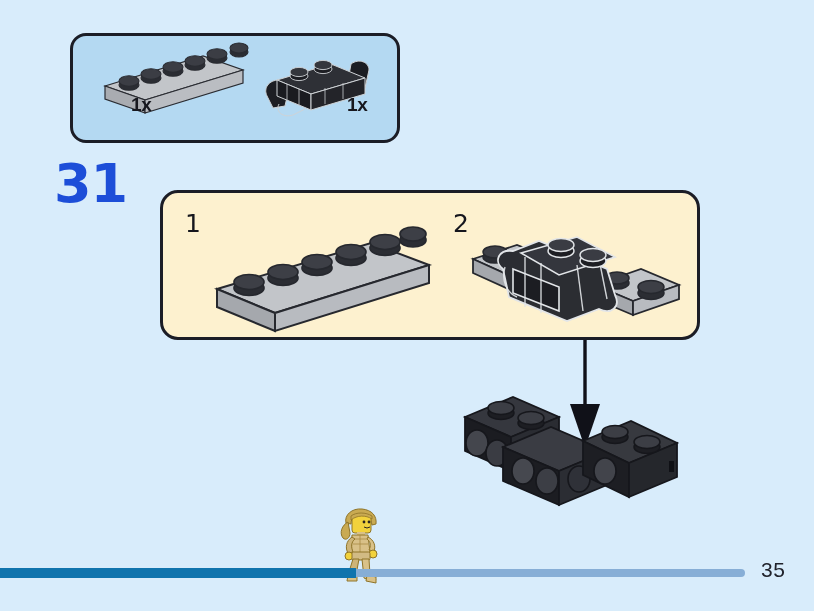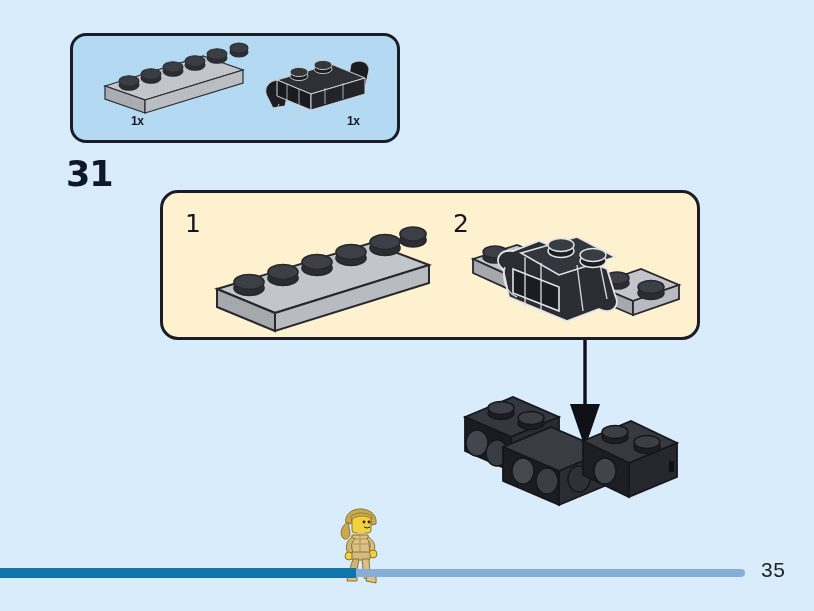--- a/index.html
+++ b/index.html
@@ -35,38 +35,38 @@
   .part-slot {
     position: absolute;
     top: 0;
     height: 100%;
   }
   #part-slot-1 { left: 18px;  width: 160px; }
   #part-slot-2 { left: 182px; width: 130px; }
 
   .part-count {
     position: absolute;
-    bottom: 12px;
-    font-size: 12px;
+    bottom: 24px;
+    font-size: 19px;
     font-weight: 700;
     color: #17181f;
     letter-spacing: -0.3px;
     font-family: "Liberation Sans", sans-serif;
   }
   #part-count-1 { left: 40px; }
   #part-count-2 { left: 92px; }
 
   
   #step-number {
     position: absolute;
-    left: 66px;
+    left: 54px;
     top: 157px;
-    font-size: 35px;
+    font-size: 54px;
     font-weight: 700;
-    color: #0f172a;
+    color: #1d4ed8;
     letter-spacing: -1px;
     line-height: 1;
     font-family: "DejaVu Sans", sans-serif;
   }
 
   
   #instruction-box {
     position: absolute;
     left: 160px;
     top: 190px;

